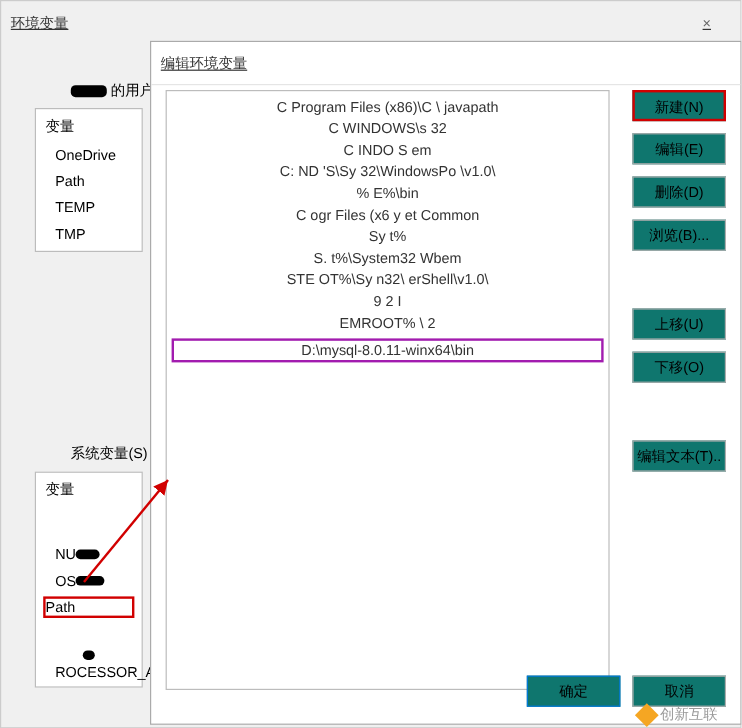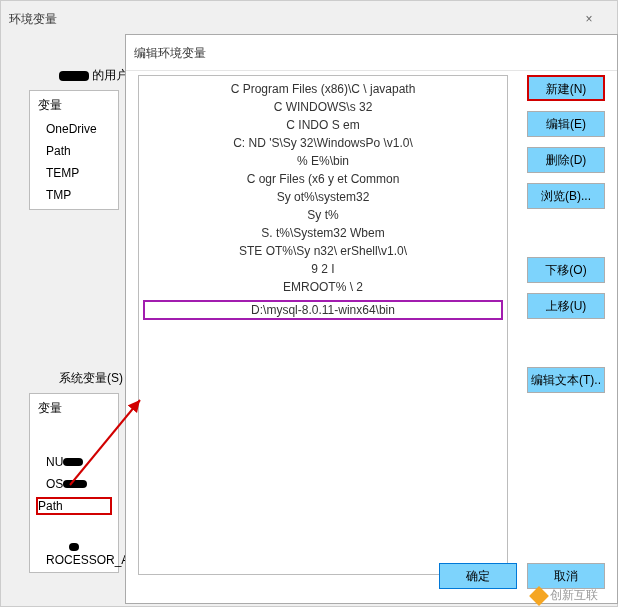--- a/index.html
+++ b/index.html
@@ -1,40 +1,40 @@
 <!DOCTYPE html>
 <html><head>
 <meta charset="utf-8">
 <style>
   * { box-sizing: border-box; font-family: "Microsoft YaHei", "Segoe UI", sans-serif; font-size: 12px; }
   body { margin: 0; width: 618px; height: 607px; background: #f0f0f0; position: relative; overflow: hidden; }
 
   .window { position: absolute; background: #ffffff; border: 1px solid #cccccc; }
-  .titlebar { height: 36px; line-height: 28px; padding: 0 8px; color: #333; display: flex; justify-content: space-between; align-items: center; }
+  .titlebar { height: 36px; line-height: 28px; padding: 0 8px; color: #333; display: flex; justify-content: space-between; align-items: center; text-decoration: underline; }
   .close-x { width: 40px; text-align: center; color: #666; }
 
   .win1 { left: 0; top: 0; width: 618px; height: 607px; background: #f0f0f0; }
   .win1 .content { padding: 10px 18px; }
   .section-label { margin: 20px 0 6px 40px; }
   .listbox { border: 1px solid #bcbcbc; background: #ffffff; width: 90px; padding: 2px 0; }
   .listbox .hdr { font-weight: normal; padding: 4px 8px; }
   .listbox .row { padding: 4px 16px; }
   .listbox .row.sel { outline: 2px solid #d10000; outline-offset: -2px; margin: 2px 6px; padding: 2px 2px; }
   #user-list { margin-left: 10px; height: 120px; }
   #sys-label { margin-top: 160px; }
   #sys-list { margin-left: 10px; height: 180px; }
   .processor { margin-top: 8px; padding: 2px; font-size: 11px; text-align: center; }
 
   .win2 { left: 125px; top: 34px; width: 493px; height: 570px; background: #ffffff; border: 1px solid #aaaaaa; }
   .win2 .titlebar { border-bottom: 1px solid #e5e5e5; }
   .pathlist { position: absolute; left: 12px; top: 40px; width: 370px; height: 500px; border: 1px solid #bcbcbc; background: #fff; padding: 4px 0; overflow: hidden; text-align: center; }
   .pathlist .prow { padding: 2px 6px; color: #333; white-space: nowrap; }
   .pathlist .highlight { border: 2px solid #a21caf; margin: 4px; padding: 1px 4px; }
   .btncol { position: absolute; right: 12px; top: 40px; width: 78px; display: flex; flex-direction: column; gap: 10px; }
-  .btn { height: 26px; line-height: 24px; text-align: center; background: #7dd3fc; border: 1px solid #adadad; cursor: default; }
+  .btn { height: 26px; line-height: 24px; text-align: center; background: #0f766e; border: 1px solid #adadad; cursor: default; }
   .btn.primary { border: 2px solid #d10000; }
   .btn.default { border: 1px solid #0078d7; }
   .spacer { height: 28px; }
   .bottom-btns { position: absolute; right: 12px; bottom: 14px; display: flex; gap: 10px; padding-left: 24px; }
   .bottom-btns .btn { width: 78px; }
 
   .arrow { position: absolute; left: 60px; top: 390px; width: 90px; height: 100px; pointer-events: none; }
 
   .watermark { position: absolute; right: 20px; bottom: 3px; color: #999; font-size: 12px; display: flex; align-items: center; gap: 4px; }
   .watermark .logo { width: 14px; height: 14px; background: #f5a623; transform: rotate(45deg); display: inline-block; }
@@ -79,37 +79,36 @@
     <span>编辑环境变量</span>
   </div>
 
   <div class="pathlist">
     <div class="prow">C  Program Files (x86)\C                                       \ javapath</div>
     <div class="prow">C  WINDOWS\s           32</div>
     <div class="prow">C    INDO  S                          em</div>
     <div class="prow">C:    ND    'S\Sy         32\WindowsPo             \v1.0\</div>
     <div class="prow">%                   E%\bin</div>
     <div class="prow">C      ogr     Files (x6                                            y et Common</div>
-    <div class="prow">  Sy        ot%\system32</div>
     <div class="prow"> Sy         t%</div>
     <div class="prow"> S.             t%\System32  Wbem</div>
     <div class="prow">     STE     OT%\Sy       n32\                    erShell\v1.0\</div>
     <div class="prow">9     2    I</div>
     <div class="prow">         EMROOT% \ 2</div>
     <div class="prow highlight">D:\mysql-8.0.11-winx64\bin</div>
   </div>
 
   <div class="btncol">
     <div class="btn primary">新建(N)</div>
     <div class="btn">编辑(E)</div>
     <div class="btn">删除(D)</div>
     <div class="btn">浏览(B)...</div>
     <div class="spacer"></div>
+    <div class="btn">上移(U)</div>
     <div class="btn">下移(O)</div>
-    <div class="btn">上移(U)</div>
     <div class="spacer"></div>
     <div class="btn">编辑文本(T)..</div>
   </div>
 
   <div class="bottom-btns">
     <div class="btn default">确定</div>
     <div class="btn">取消</div>
   </div>
 </div>
 

